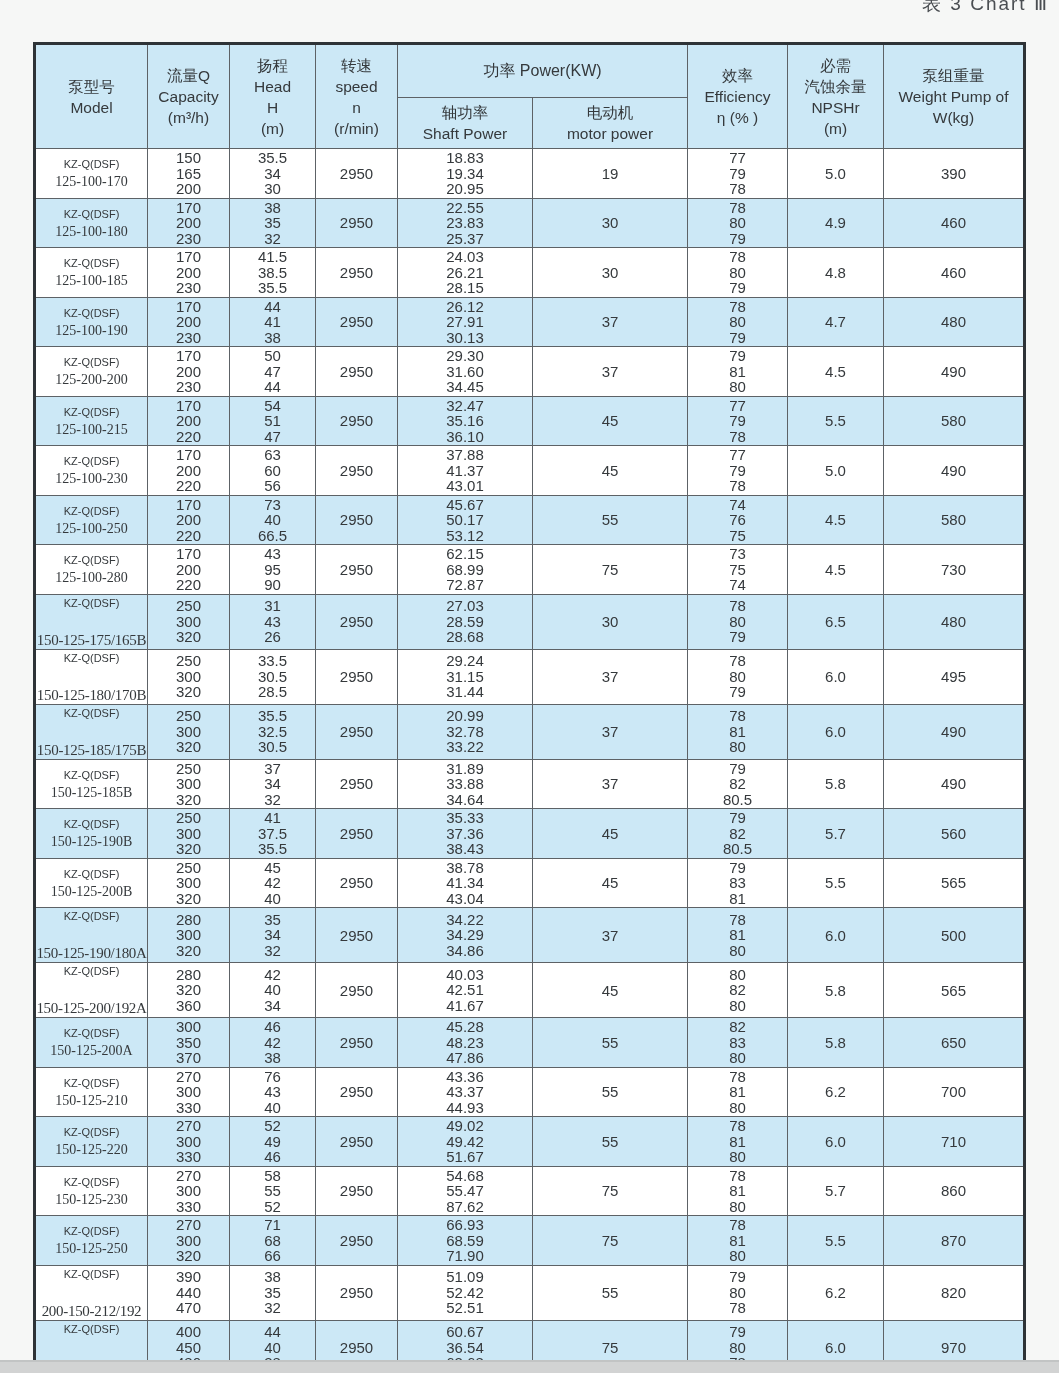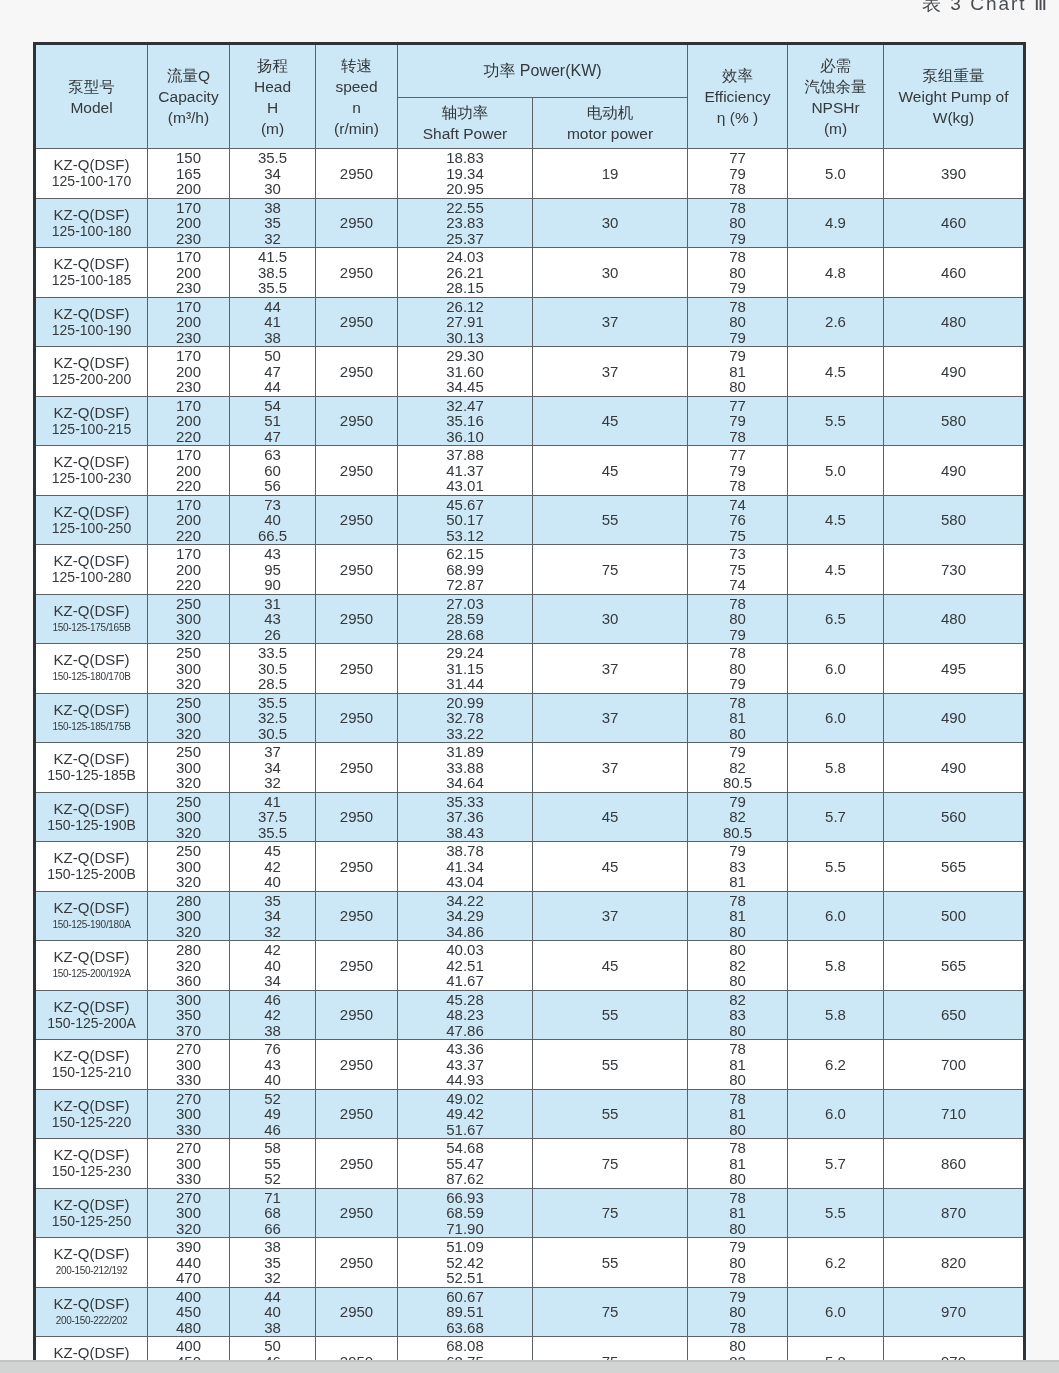--- a/index.html
+++ b/index.html
@@ -24,23 +24,23 @@
     text-align:center;vertical-align:middle;
     padding:0;font-weight:normal;
   }
   thead th{background:#cce8f6;}
   thead .hline{line-height:21px;font-size:15.5px;}
   thead .power-title{font-size:16px;height:52px;}
   thead tr.sub th{height:50px;}
   tbody td{height:48.5px;font-size:15px;}
   tbody tr.stripe td{background:#cce8f6;}
   .v{line-height:15.5px;}
-  .m1{font-size:15px;line-height:17px;}
-  .m2{font-size:14px;line-height:17px;}
-  .m2.condensed{font-size:10px;letter-spacing:-0.3px;}
+  .m1{font-size:11px;line-height:17px;}
+  .m2{font-size:14px;line-height:17px;font-family:Liberation Serif, serif;}
+  .m2.condensed{font-size:15px;letter-spacing:-0.3px;margin-top:20px;}
   .bottom-strip{
     position:absolute;left:0;bottom:0;width:1059px;height:11px;
     background:#d2d3d3;border-top:2px solid #c2c4c4;
   }
 </style>
 </head>
 <body>
 
 <div class="caption">表 3  Chart Ⅲ</div>
 
@@ -222,21 +222,21 @@
       <div class="v">26.12</div>
       <div class="v">27.91</div>
       <div class="v">30.13</div>
     </td>
     <td>37</td>
     <td>
       <div class="v">78</div>
       <div class="v">80</div>
       <div class="v">79</div>
     </td>
-    <td>2.6</td>
+    <td>4.7</td>
     <td>480</td>
   </tr>
 
   <tr>
     <td>
       <div class="m1">KZ-Q(DSF)</div>
       <div class="m2">125-200-200</div>
     </td>
     <td>
       <div class="v">170</div>
@@ -833,21 +833,21 @@
       <div class="v">480</div>
     </td>
     <td>
       <div class="v">44</div>
       <div class="v">40</div>
       <div class="v">38</div>
     </td>
     <td>2950</td>
     <td>
       <div class="v">60.67</div>
-      <div class="v">89.51</div>
+      <div class="v">36.54</div>
       <div class="v">63.68</div>
     </td>
     <td>75</td>
     <td>
       <div class="v">79</div>
       <div class="v">80</div>
       <div class="v">78</div>
     </td>
     <td>6.0</td>
     <td>970</td>

